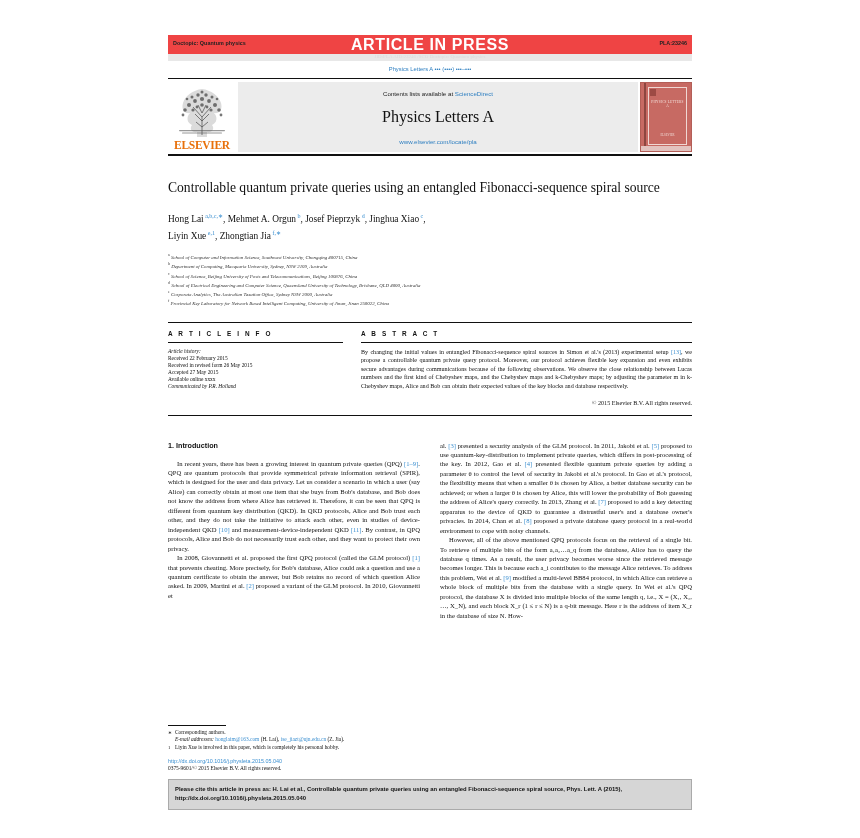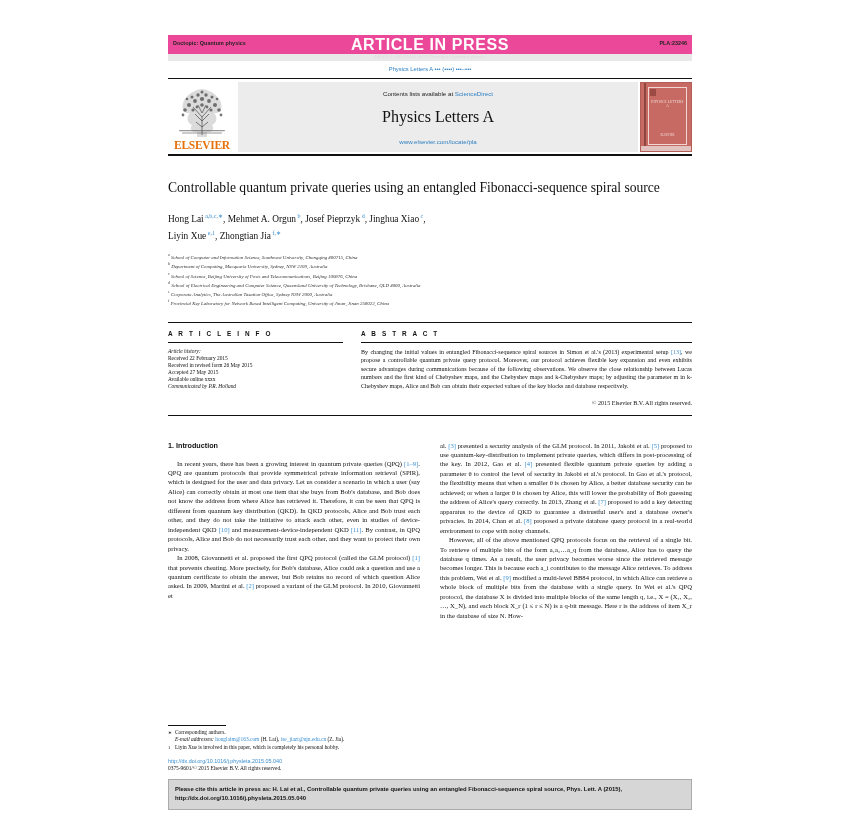--- a/index.html
+++ b/index.html
@@ -19,21 +19,21 @@
     left: 168px;
     top: 35px;
     width: 524px;
     background: #fff;
   }
 
   
   .runhead {
     position: relative;
     height: 19px;
-    background: #ec4899;
+    background: #ef4444;
     overflow: hidden;
   }
   .runhead .doctopic {
     position: absolute;
     left: 5px;
     top: 5px;
     font-family: "Liberation Sans", sans-serif;
     font-size: 5.4px;
     font-weight: bold;
     color: #222;

